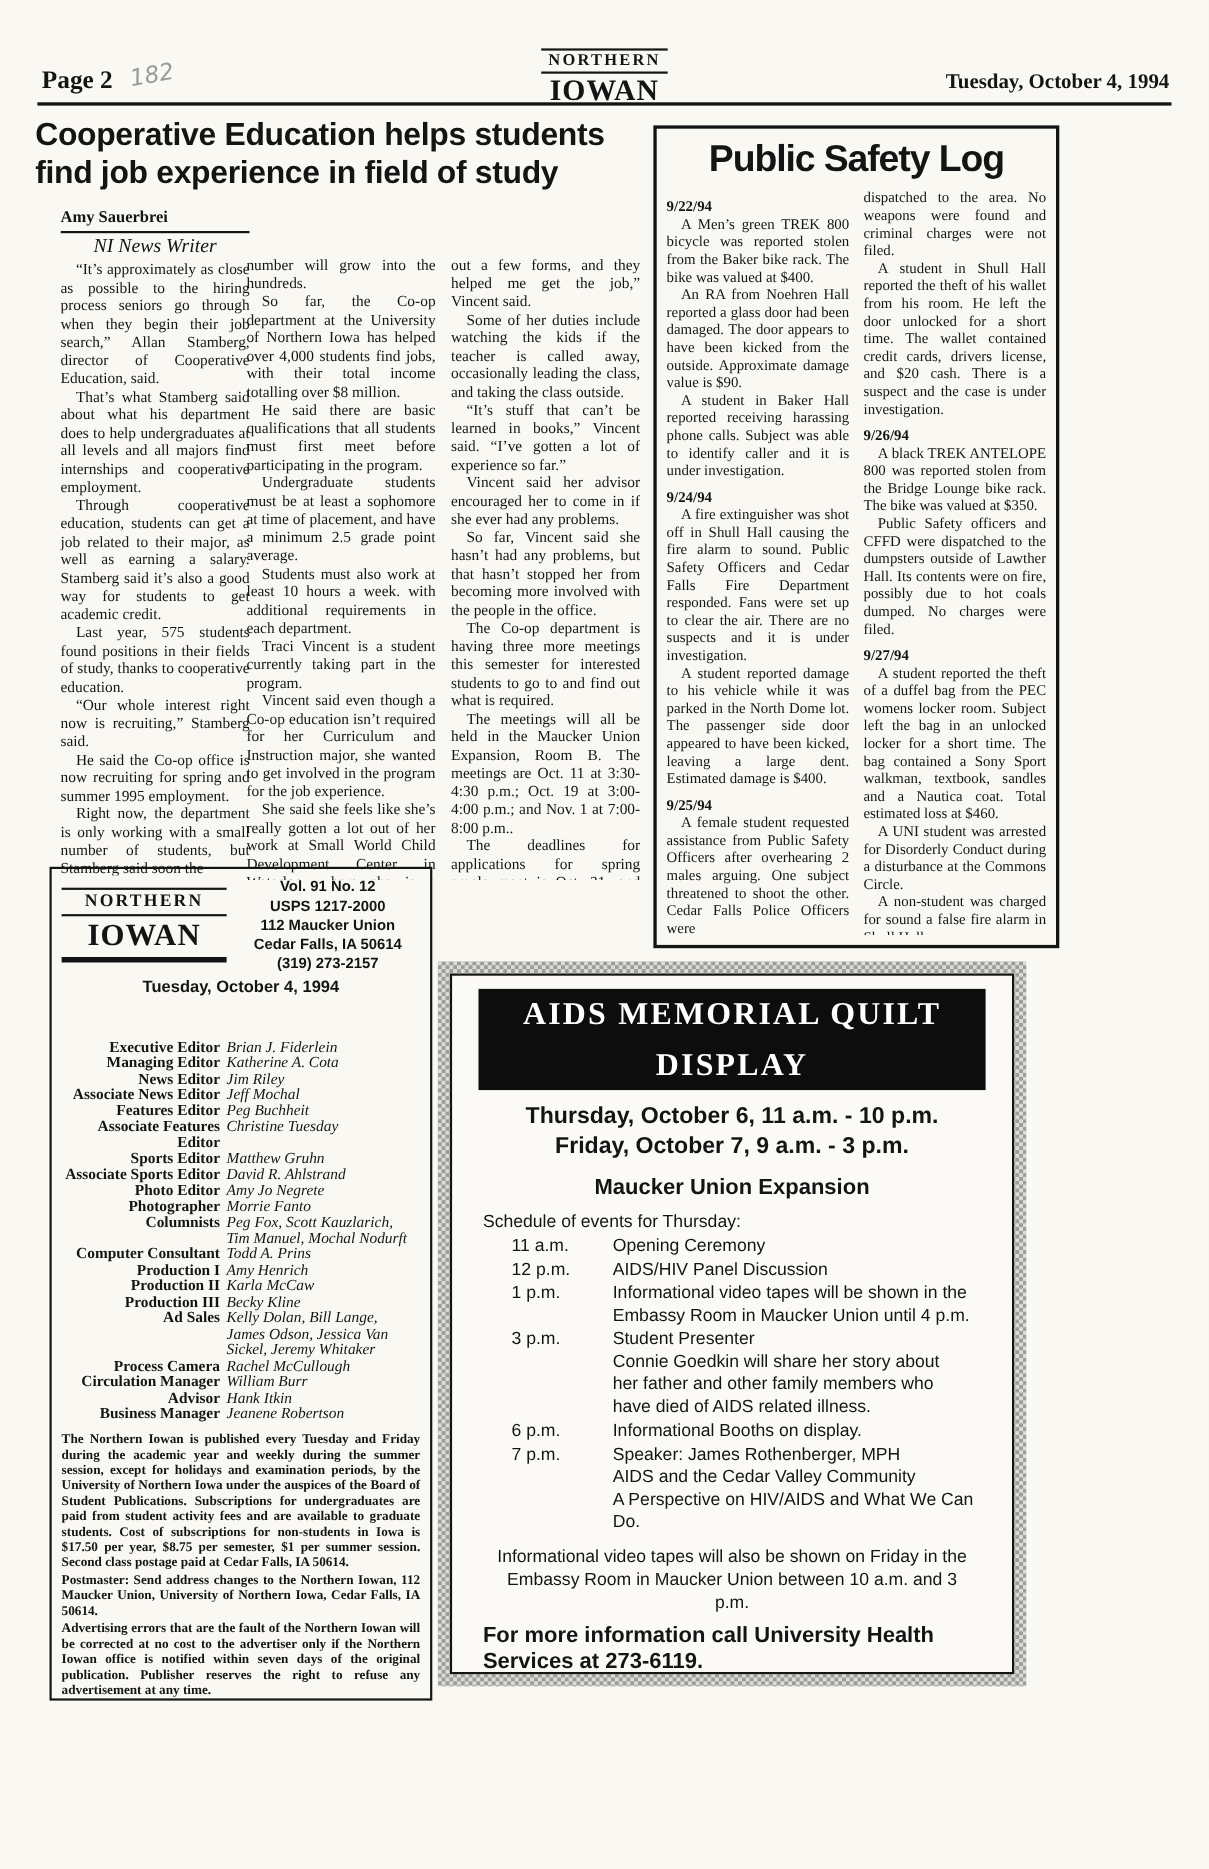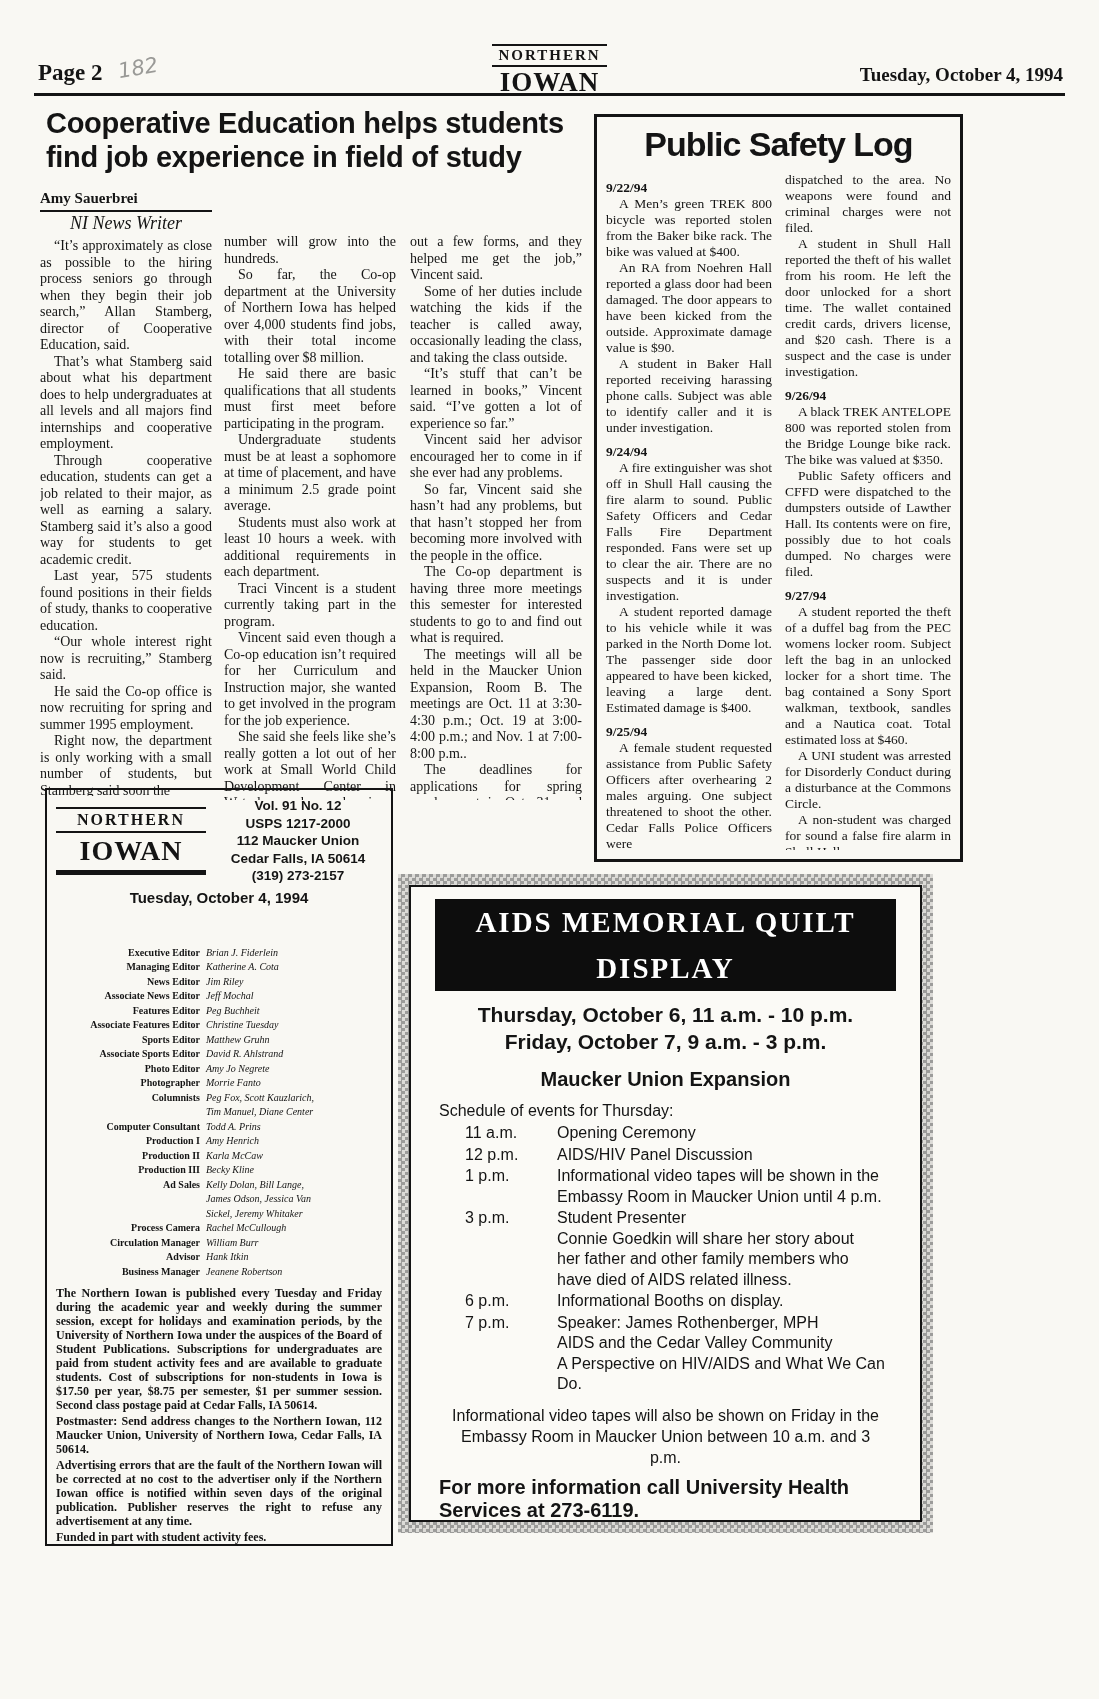--- a/index.html
+++ b/index.html
@@ -15,28 +15,28 @@
   .ph-left  { position:absolute; left:38px; top:60px; font:bold 23px "Liberation Serif", serif; }
   .ph-hand  { position:absolute; left:118px; top:56px; font:italic 21px "DejaVu Sans", sans-serif; color:#9a9a97; transform:rotate(-10deg); }
   .ph-center{ position:absolute; left:0; right:0; top:44px; text-align:center; line-height:1.05; }
   .np-top   { display:inline-block; font:bold 15px "Liberation Serif", serif; letter-spacing:2px; border-top:2px solid #141414; border-bottom:2px solid #141414; padding:1px 6px; }
   .np-bottom{ font:bold 27px "Liberation Serif", serif; letter-spacing:1px; }
   .ph-right { position:absolute; right:36px; top:64px; font:bold 19px "Liberation Serif", serif; }
   .header-rule { position:absolute; left:34px; right:34px; top:93px; border-top:3px solid #141414; }
 
   
   .headline {
-    position:absolute; left:46px; top:106px; width:556px;
+    position:absolute; left:32px; top:106px; width:556px;
     font:bold 29px/1.18 "Liberation Sans", sans-serif; letter-spacing:-0.3px;
   }
   .col {
     position:absolute; width:172px;
     font-size:14px; line-height:16.5px; text-align:justify; overflow:hidden;
   }
-  .col1 { left:40px;  top:190px; height:606px; }
+  .col1 { left:55px;  top:190px; height:606px; }
   .col2 { left:224px; top:234px; height:566px; }
   .col3 { left:410px; top:234px; height:566px; }
   .byline-name { font-weight:bold; font-size:15px; padding-bottom:3px; border-bottom:2px solid #141414; }
   .byline-role { font-style:italic; text-align:center; font-size:18px; margin:3px 0 7px; }
   .col .para, .col .p { text-indent:14px; }
   .col .noindent { text-indent:0; }
 
   
   .safety {
     position:absolute; left:594px; top:114px; width:369px; height:748px;
@@ -54,21 +54,21 @@
     position:absolute; left:45px; top:788px; width:348px; height:758px;
     border:2px solid #141414; padding:7px 9px; overflow:hidden;
   }
   .mh-top { display:flex; gap:8px; align-items:center; }
   .mh-logo { width:150px; border-top:2px solid #141414; border-bottom:5px solid #141414; text-align:center; padding:2px 0 3px; }
   .mh-logo-n { font:bold 16px "Liberation Serif", serif; letter-spacing:2px; border-bottom:2px solid #141414; padding-bottom:2px; margin-bottom:2px; }
   .mh-logo-i { font:bold 28px "Liberation Serif", serif; letter-spacing:1px; }
   .mh-info { flex:1; text-align:center; font:bold 13.5px/1.3 "Liberation Sans", sans-serif; }
   .mh-info .para { margin:0; }
   .mh-date { text-align:center; font:bold 15px "Liberation Sans", sans-serif; margin:4px 0 7px; }
-  .mh-staff { font-size:10px; line-height:14.5px;margin-top:40px; }
+  .mh-staff { font-size:14px; line-height:14.5px;margin-top:40px; }
   .mh-staff .lv-row { display:flex; }
   .mh-staff .lv-label { flex:none; width:150px; text-align:right; font-weight:bold; padding-right:6px; }
   .mh-staff .lv-value { font-style:italic; white-space:pre-line; }
   .mh-legal { margin-top:7px; font-weight:bold; font-size:12px; line-height:14px; text-align:justify; }
   .mh-legal .para { margin-top:2px; }
 
   
   .ad-outer {
     position:absolute; left:398px; top:874px; width:535px; height:659px;
     background:repeating-conic-gradient(#9c9c9a 0% 25%, #dcdbd7 0% 50%) 0 0/7px 7px;
@@ -225,21 +225,21 @@
           <span class="lv-label">Photo Editor</span>
           <span class="lv-value">Amy Jo Negrete</span>
         </div>
         <div class="lv-row">
           <span class="lv-label">Photographer</span>
           <span class="lv-value">Morrie Fanto</span>
         </div>
         <div class="lv-row">
           <span class="lv-label">Columnists</span>
           <span class="lv-value">Peg Fox, Scott Kauzlarich,
-Tim Manuel, Diane Center</span>
+Tim Manuel, Mochal Nodurft</span>
         </div>
         <div class="lv-row">
           <span class="lv-label">Computer Consultant</span>
           <span class="lv-value">Todd A. Prins</span>
         </div>
         <div class="lv-row">
           <span class="lv-label">Production I</span>
           <span class="lv-value">Amy Henrich</span>
         </div>
         <div class="lv-row">

